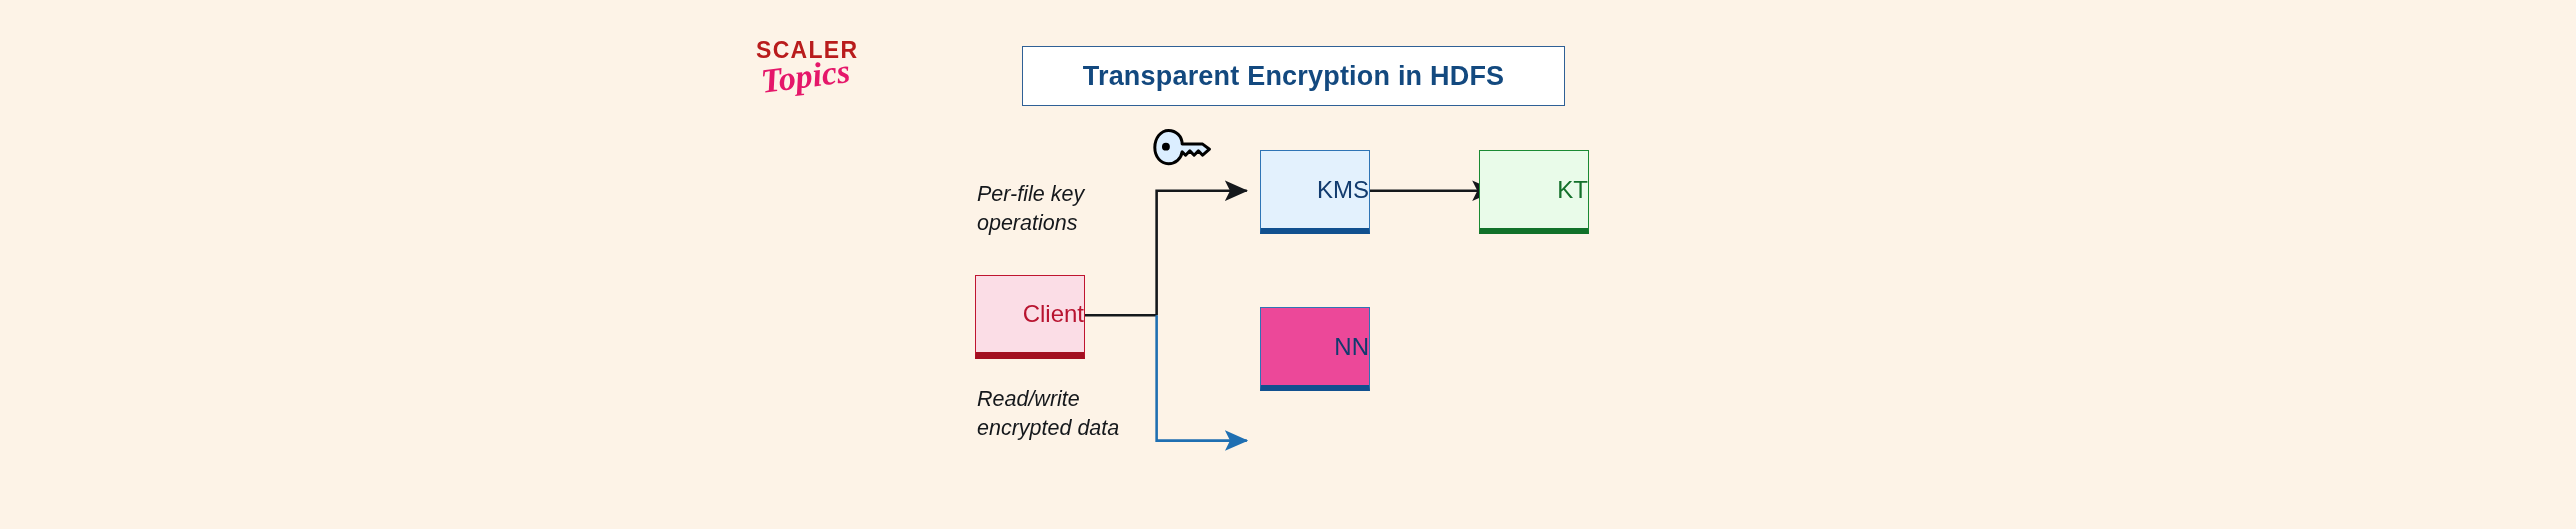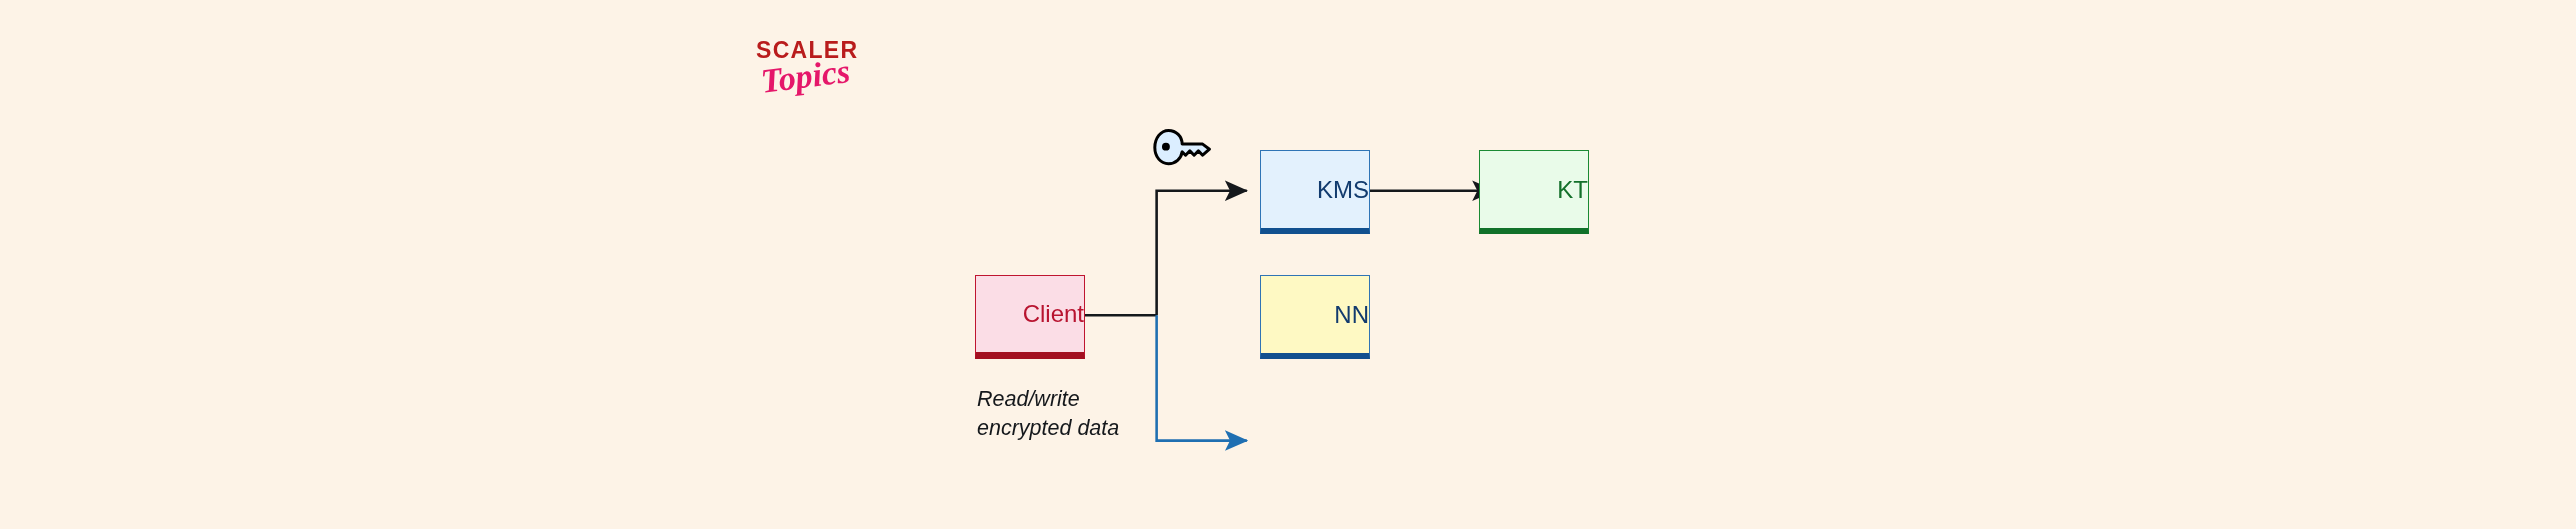--- a/index.html
+++ b/index.html
@@ -90,24 +90,25 @@
   }
   .node .node-label { pointer-events: none; }
 
   .node-blue-light {
     background: #e3f1fd;
     border: 1.7px solid #2f74b5;
     border-bottom: 6.9px solid #11508f;
     color: #123b6e;
   }
   .node-blue {
-    background: #fef9c3;
+    background: #ec4899;
     border: 1.7px solid #2f74b5;
     border-bottom: 6.9px solid #11508f;
     color: #123b6e;
+    margin-top: 32px;
   }
   .node-green {
     background: #e9fbe9;
     border: 1.7px solid #1a8a33;
     border-bottom: 6.9px solid #11712a;
     color: #13702a;
   }
   .node-pink {
     background: #fbdde6;
     border: 1.7px solid #bf1530;
@@ -146,20 +147,23 @@
 </head>
 <body>
 
 <div id="canvas">
 
   <div id="brand">
     <div class="brand-scaler">SCALER</div>
     <div class="brand-topics">Topics</div>
   </div>
 
+  <div id="title-box">
+    <span class="title-text">Transparent Encryption in HDFS</span>
+  </div>
 
   <svg id="diagram-svg" viewBox="0 0 3000 617" xmlns="http://www.w3.org/2000/svg">
     <defs>
       <marker id="arrow-black" markerWidth="9" markerHeight="8" refX="8.5" refY="4" orient="auto" markerUnits="strokeWidth">
         <path d="M0,0 L9,4 L0,8 L2,4 Z" fill="#15181c"></path>
       </marker>
       <marker id="arrow-blue" markerWidth="9" markerHeight="8" refX="8.5" refY="4" orient="auto" markerUnits="strokeWidth">
         <path d="M0,0 L9,4 L0,8 L2,4 Z" fill="#1f6fb2"></path>
       </marker>
     </defs>
@@ -188,18 +192,20 @@
 
   <div class="node node-blue" id="node-nn">
     <span class="node-label">NN</span>
   </div>
 
 
   <div class="node node-green" id="node-kt">
     <span class="node-label">KT</span>
   </div>
 
+  <div class="annotation" id="label-perfile">Per-file key
+operations</div>
 
   <div class="annotation" id="label-readwrite">Read/write
 encrypted data</div>
 
 </div>
 
 
 </body></html>

